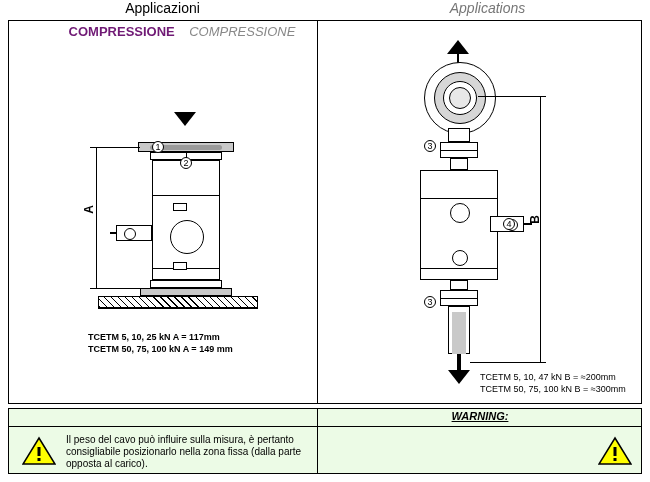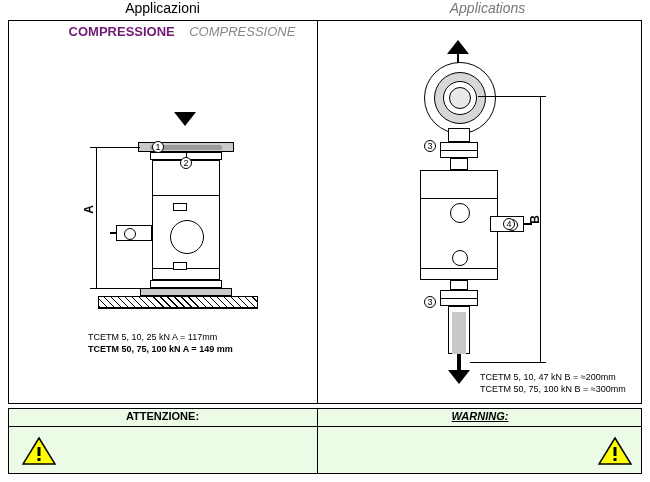--- a/index.html
+++ b/index.html
@@ -96,21 +96,21 @@
     <div class="bline" style="left:90px;top:147px;width:12px;height:1px;"></div>
     <div class="bline" style="left:90px;top:288px;width:12px;height:1px;"></div>
     <div class="bline" style="left:102px;top:147px;width:38px;height:1px;"></div>
     <div class="bline" style="left:102px;top:288px;width:38px;height:1px;"></div>
     <div class="vlabel" style="left:82px;top:205px;writing-mode:vertical-rl;transform:rotate(180deg);">A</div>
 
     <div class="num" style="left:152px;top:141px;">1</div>
     <div class="num" style="left:180px;top:157px;">2</div>
     <div class="bline" style="left:186px;top:152px;width:1px;height:6px;"></div>
 
-    <div class="cap" style="left:88px;top:332px;">TCETM 5, 10, 25 kN     A = 117mm</div>
+    <div class="cap" style="left:88px;top:332px;font-weight:bold;">TCETM 5, 10, 25 kN     A = 117mm</div>
     <div class="cap" style="left:88px;top:344px;font-weight:bold;">TCETM 50, 75, 100 kN   A = 149 mm</div>
   </div>
 
   <div>
 
     <div class="arrow-up" style="left:447px;top:40px;"></div>
     <div class="bline" style="left:457px;top:54px;width:2px;height:10px;"></div>
 
     <div style="position:absolute;left:424px;top:62px;width:70px;height:70px;border:1px solid #000;border-radius:50%;background:#fff;"></div>
     <div style="position:absolute;left:434px;top:72px;width:50px;height:50px;border:1px solid #000;border-radius:50%;background:#d7d7d7;"></div>
@@ -155,30 +155,30 @@
     <div class="vlabel" style="left:528px;top:215px;writing-mode:vertical-rl;transform:rotate(180deg);">B</div>
 
     <div class="cap" style="left:480px;top:372px;">TCETM 5, 10, 47 kN       B = ≈200mm</div>
     <div class="cap" style="left:480px;top:384px;">TCETM 50, 75, 100 kN   B = ≈300mm</div>
   </div>
 
   <div class="warn"></div>
   <div class="warn-vdiv"></div>
   <div class="warn-hdiv"></div>
 
-  <div class="warn-title it">ATTENZIONE:</div>
   <div class="warn-title en">WARNING:</div>
 
   <div style="position:absolute;left:22px;top:436px;width:34px;height:30px;">
     <svg width="34" height="30" viewBox="0 0 34 30">
       <polygon points="17,2 33,28 1,28" fill="#ffff00" stroke="#000" stroke-width="1.5"></polygon>
       <rect x="15.5" y="11" width="3" height="9" fill="#000"></rect>
       <rect x="15.5" y="22" width="3" height="3" fill="#000"></rect>
     </svg>
   </div>
+  <div class="warn-text" style="left:66px;top:434px;width:242px;">Il peso del cavo può influire sulla misura, è pertanto consigliabile posizionarlo nella zona fissa (dalla parte opposta al carico).</div>
 
   <div style="position:absolute;left:598px;top:436px;width:34px;height:30px;">
     <svg width="34" height="30" viewBox="0 0 34 30">
       <polygon points="17,2 33,28 1,28" fill="#ffff00" stroke="#000" stroke-width="1.5"></polygon>
       <rect x="15.5" y="11" width="3" height="9" fill="#000"></rect>
       <rect x="15.5" y="22" width="3" height="3" fill="#000"></rect>
     </svg>
   </div>
 
 </div>

